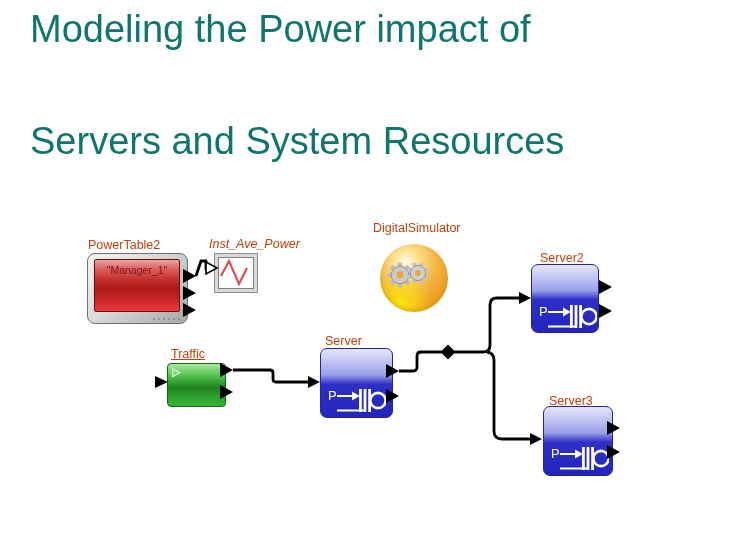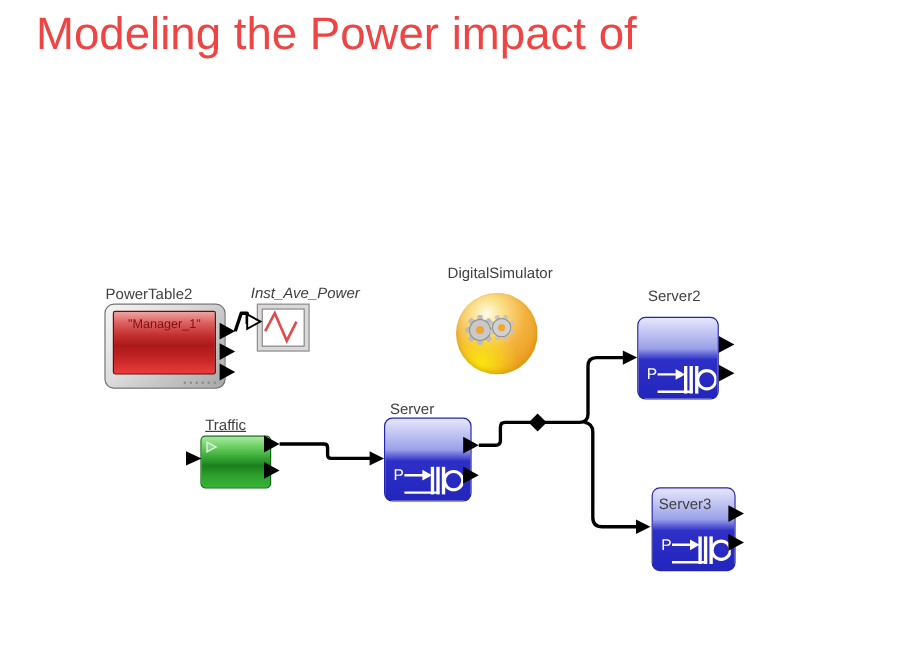--- a/index.html
+++ b/index.html
@@ -3,26 +3,26 @@
 <meta charset="utf-8">
 <style>
   html,body{margin:0;padding:0;background:#fff;}
   .canvas{
     position:relative;width:755px;height:557px;background:#ffffff;
     font-family:"Liberation Sans",sans-serif;overflow:hidden;
   }
   
   .title{
     position:absolute;left:30px;top:1px;margin:0;
-    font-size:38px;line-height:56px;font-weight:400;color:#ef4444;
+    font-size:38px;line-height:56px;font-weight:400;color:#0f766e;
     white-space:nowrap;
   }
   
   .blk-label{
-    position:absolute;font-size:12.5px;color:#404040;white-space:nowrap;z-index:6;
+    position:absolute;font-size:12.5px;color:#c2410c;white-space:nowrap;z-index:6;
   }
   
   svg.overlay{position:absolute;left:0;top:0;z-index:5;}
   svg.overlay .wire{fill:none;stroke:#000;stroke-width:2.8px;stroke-linejoin:round;}
   svg.overlay polygon{fill:#000;}
   svg.overlay polygon.open{fill:#fff;stroke:#000;stroke-width:1.6px;}
   
   .monitor{
     position:absolute;left:87px;top:253px;width:101px;height:71px;z-index:2;
     border:1px solid #6f6f6f;border-radius:8px;
@@ -81,29 +81,30 @@
   .server svg text{font-family:"Liberation Sans",sans-serif;}
 </style>
 </head>
 <body>
 
 <div class="canvas">
 
   <h1 class="title">
     <span>Modeling the Power impact of</span><br>
     <br>
+    <span>Servers and System Resources</span>
   </h1>
 
   <div class="blk-label" style="left:88px;top:238px;text-align:center;">PowerTable2</div>
   <div class="blk-label" style="left:209px;top:237px;font-style:italic;">Inst_Ave_Power</div>
   <div class="blk-label" style="left:373px;top:221px;">DigitalSimulator</div>
   <div class="blk-label" style="left:171px;top:347px;text-decoration:underline;">Traffic</div>
   <div class="blk-label" style="left:325px;top:334px;">Server</div>
-  <div class="blk-label" style="left:540px;top:240px;text-align:right;">Server2</div>
-  <div class="blk-label" style="left:549px;top:413px;">Server3</div>
+  <div class="blk-label" style="left:540px;top:251px;text-align:right;">Server2</div>
+  <div class="blk-label" style="left:549px;top:394px;">Server3</div>
 
   <div class="monitor">
     <div class="screen">
       <span class="screen-text">"Manager_1"</span>
     </div>
     <div class="dots"></div>
   </div>
 
   <div class="plotter">
     <div class="plot-inner">

